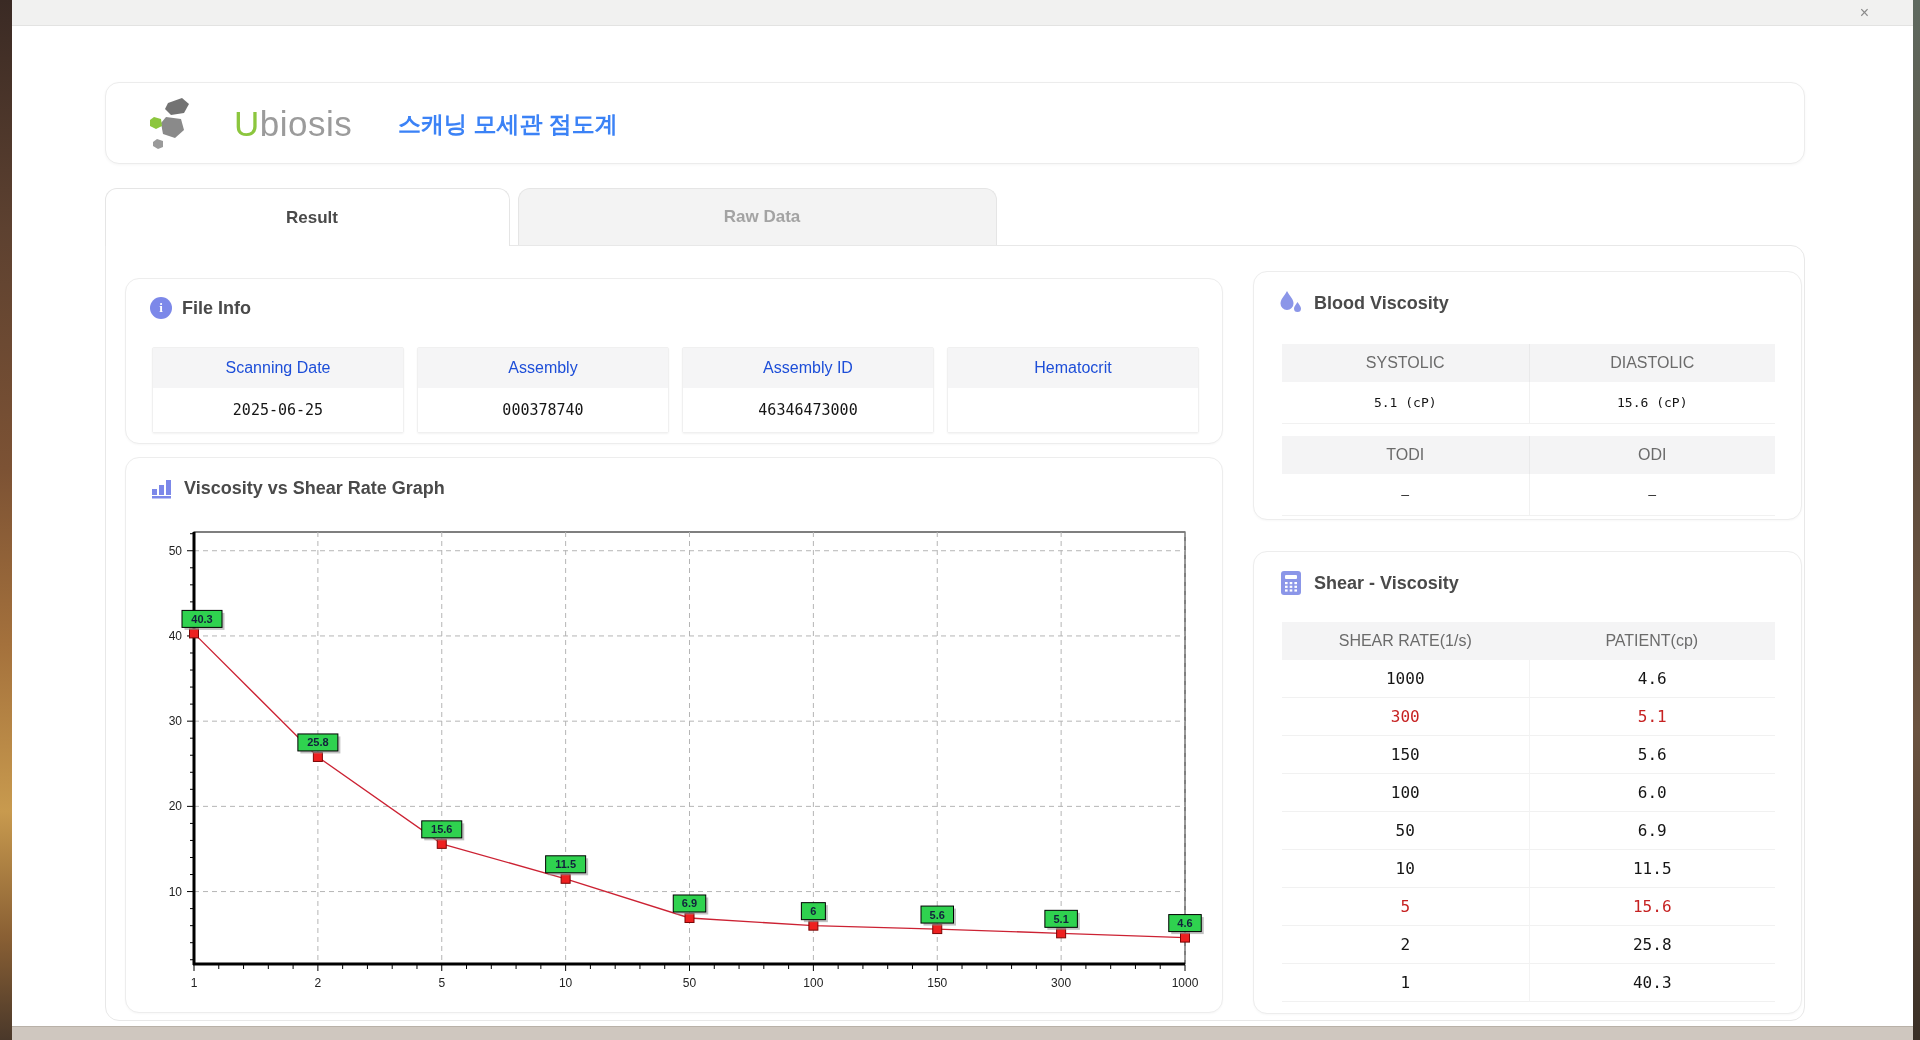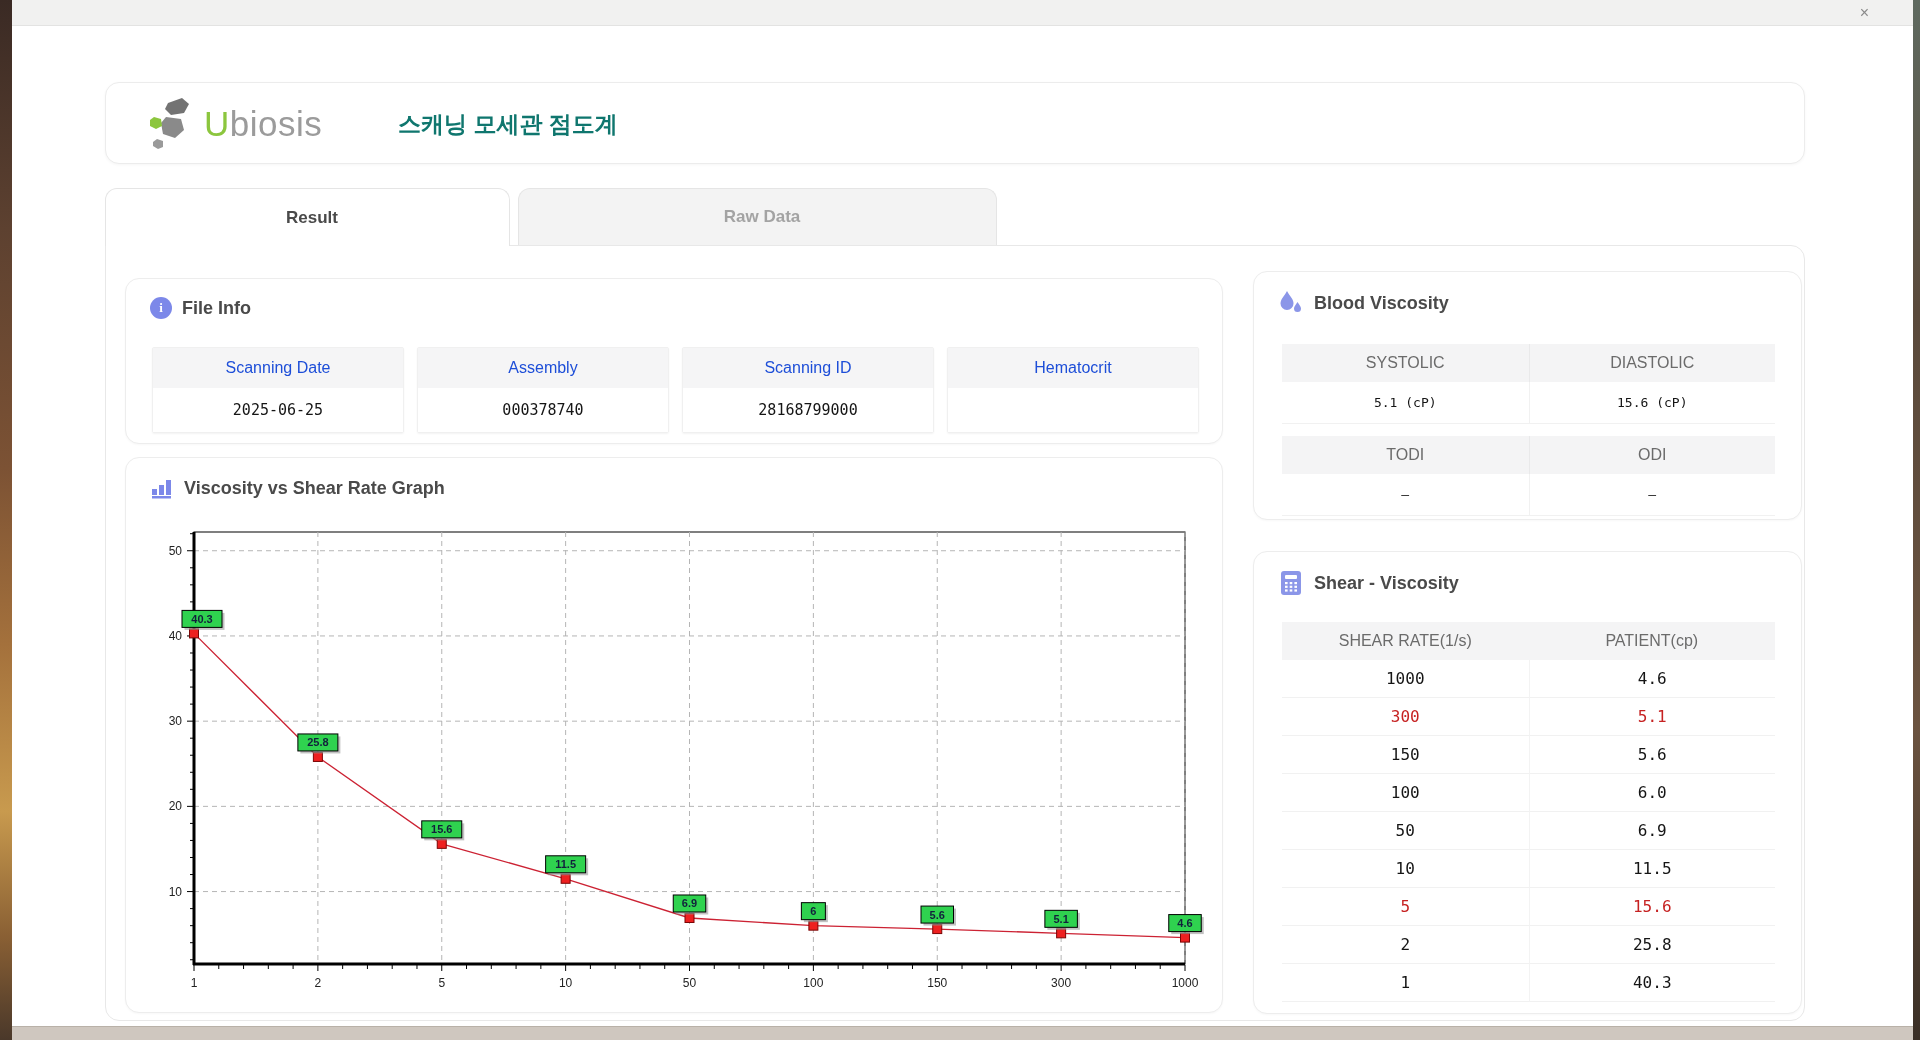--- a/index.html
+++ b/index.html
@@ -13,25 +13,25 @@
   #wallpaper-right { right:0; top:0; width:7px; height:1040px;
     background:linear-gradient(180deg,#5f6a60 0%,#5a4a3c 30%,#6b5340 70%,#3a2f26 100%); }
   #bottom-strip { left:12px; top:1026px; width:1901px; height:14px; background:#cfc7bf; border-top:1px solid #b9b1a8; }
   #titlebar { left:12px; top:0; width:1901px; height:26px; background:#f1f1f0; border-bottom:1px solid #e3e3e2; }
   #close-btn { right:44px; top:3px; font-size:16px; color:#8a8a8a; cursor:default; line-height:20px; }
   #window-body { left:12px; top:26px; width:1901px; height:1000px; background:#ffffff; }
 
   
   #header-card { left:105px; top:82px; width:1700px; height:82px; background:#fff;
     border:1px solid #ececec; border-radius:14px; box-shadow:0 1px 3px rgba(0,0,0,.04); }
-  #logo { left:42px; top:14px; height:54px; display:flex; align-items:center; }
+  #logo { left:42px; top:14px; height:54px; display:flex; align-items:center;gap:30px; }
   #logo-text { font-size:35px; letter-spacing:.5px; margin-left:6px; }
   #logo-text .u { color:#8cc63e; }
   #logo-text .rest { color:#9b9b9b; }
-  #app-title { left:292px; top:26px; font-size:23px; font-weight:bold; color:#0f766e; }
+  #app-title { left:292px; top:26px; font-size:23px; font-weight:bold; color:#3b82f6; }
 
   
   .tab { top:188px; height:58px; border:1px solid #e5e5e5; border-bottom:none;
          border-radius:12px 12px 0 0; display:flex; align-items:center; justify-content:center;
          font-size:17px; font-weight:bold; cursor:pointer;padding-left:9px; }
   #tab-result { left:105px; width:405px; background:#ffffff; color:#4a4a4a; z-index:3; }
   #tab-rawdata { left:518px; width:479px; height:57px; background:#f3f3f3; color:#a3a3a3; z-index:1; }
 
   
   #main-panel { left:105px; top:245px; width:1700px; height:776px; background:#fff;
@@ -120,22 +120,22 @@
   <div id="file-fields">
       <div class="file-field">
         <div class="field-label">Scanning Date</div>
         <div class="field-value">2025-06-25</div>
       </div>
       <div class="file-field">
         <div class="field-label">Assembly</div>
         <div class="field-value">000378740</div>
       </div>
       <div class="file-field">
-        <div class="field-label">Scanning ID</div>
-        <div class="field-value">28168799000</div>
+        <div class="field-label">Assembly ID</div>
+        <div class="field-value">46346473000</div>
       </div>
       <div class="file-field">
         <div class="field-label">Hematocrit</div>
         <div class="field-value"></div>
       </div>
     </div>
 </div>
 
 <div class="card" id="graph-card">
   <div class="card-head">

